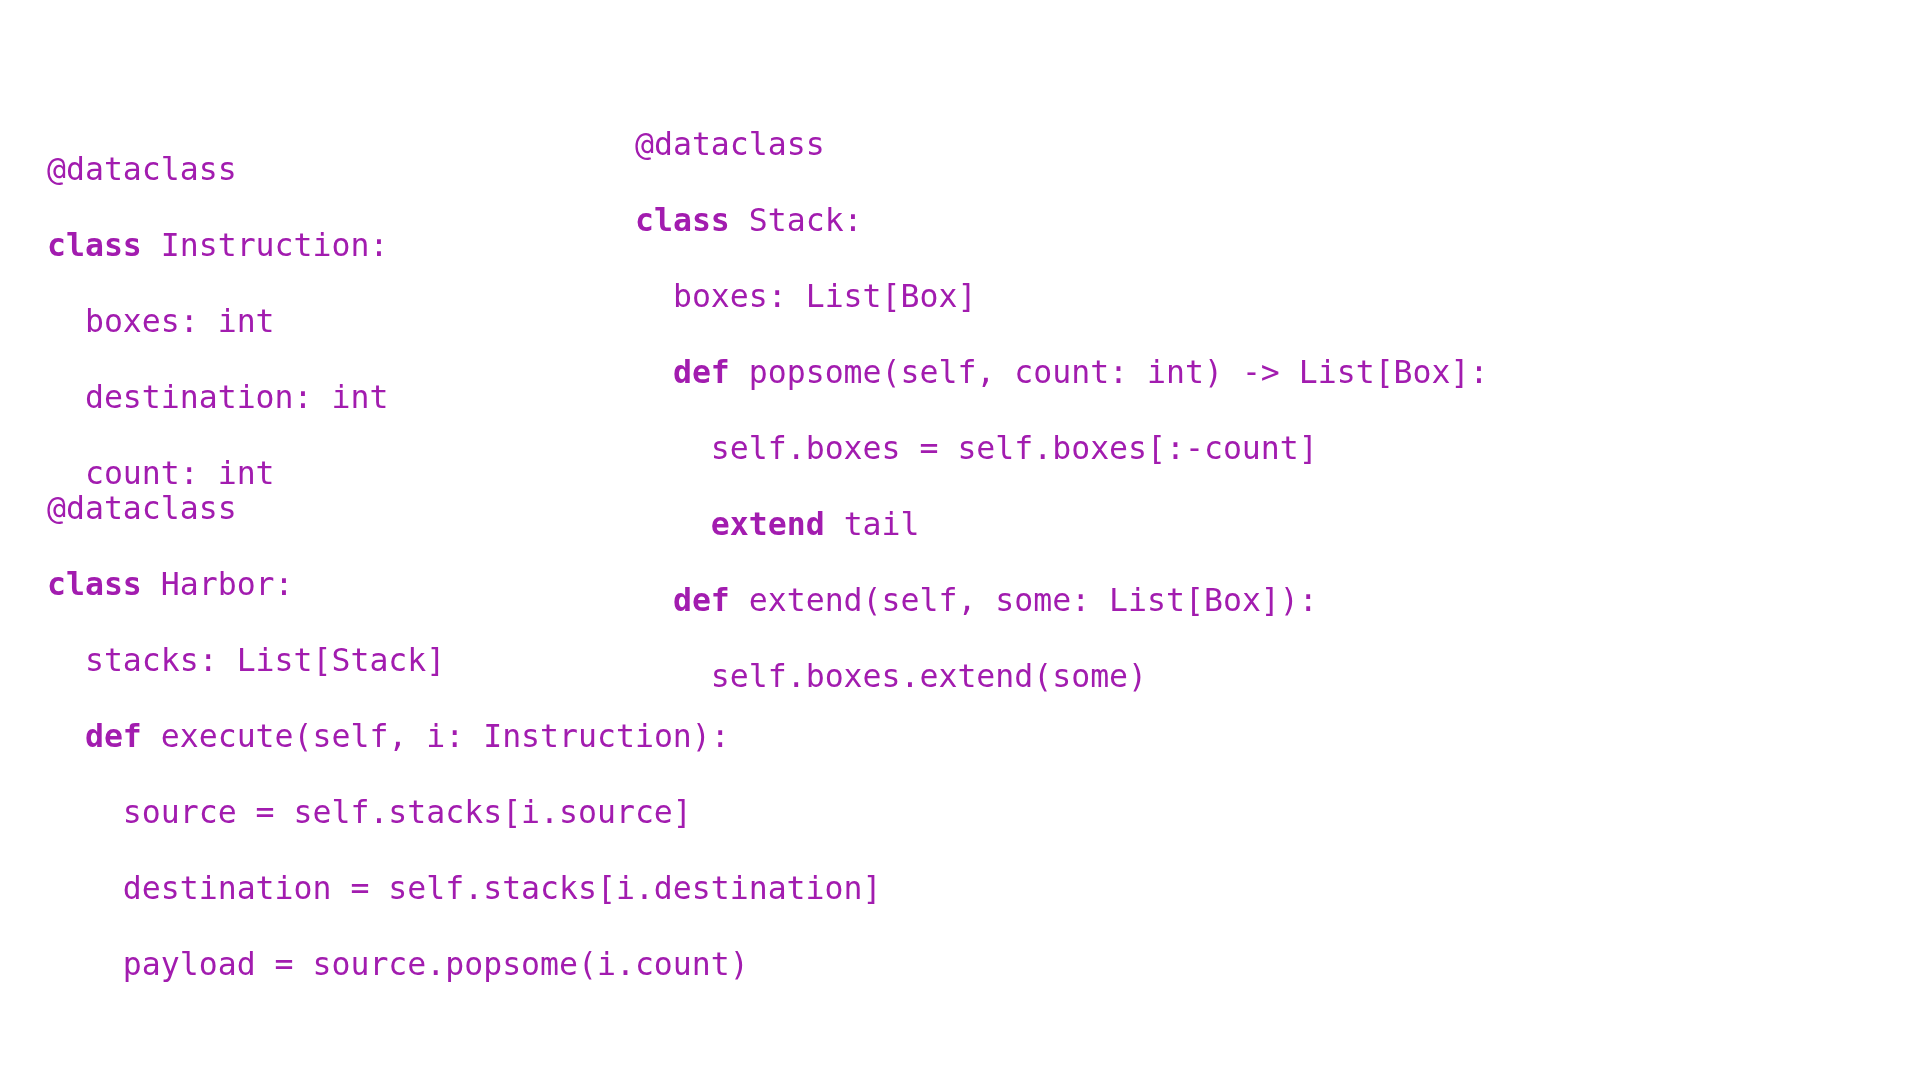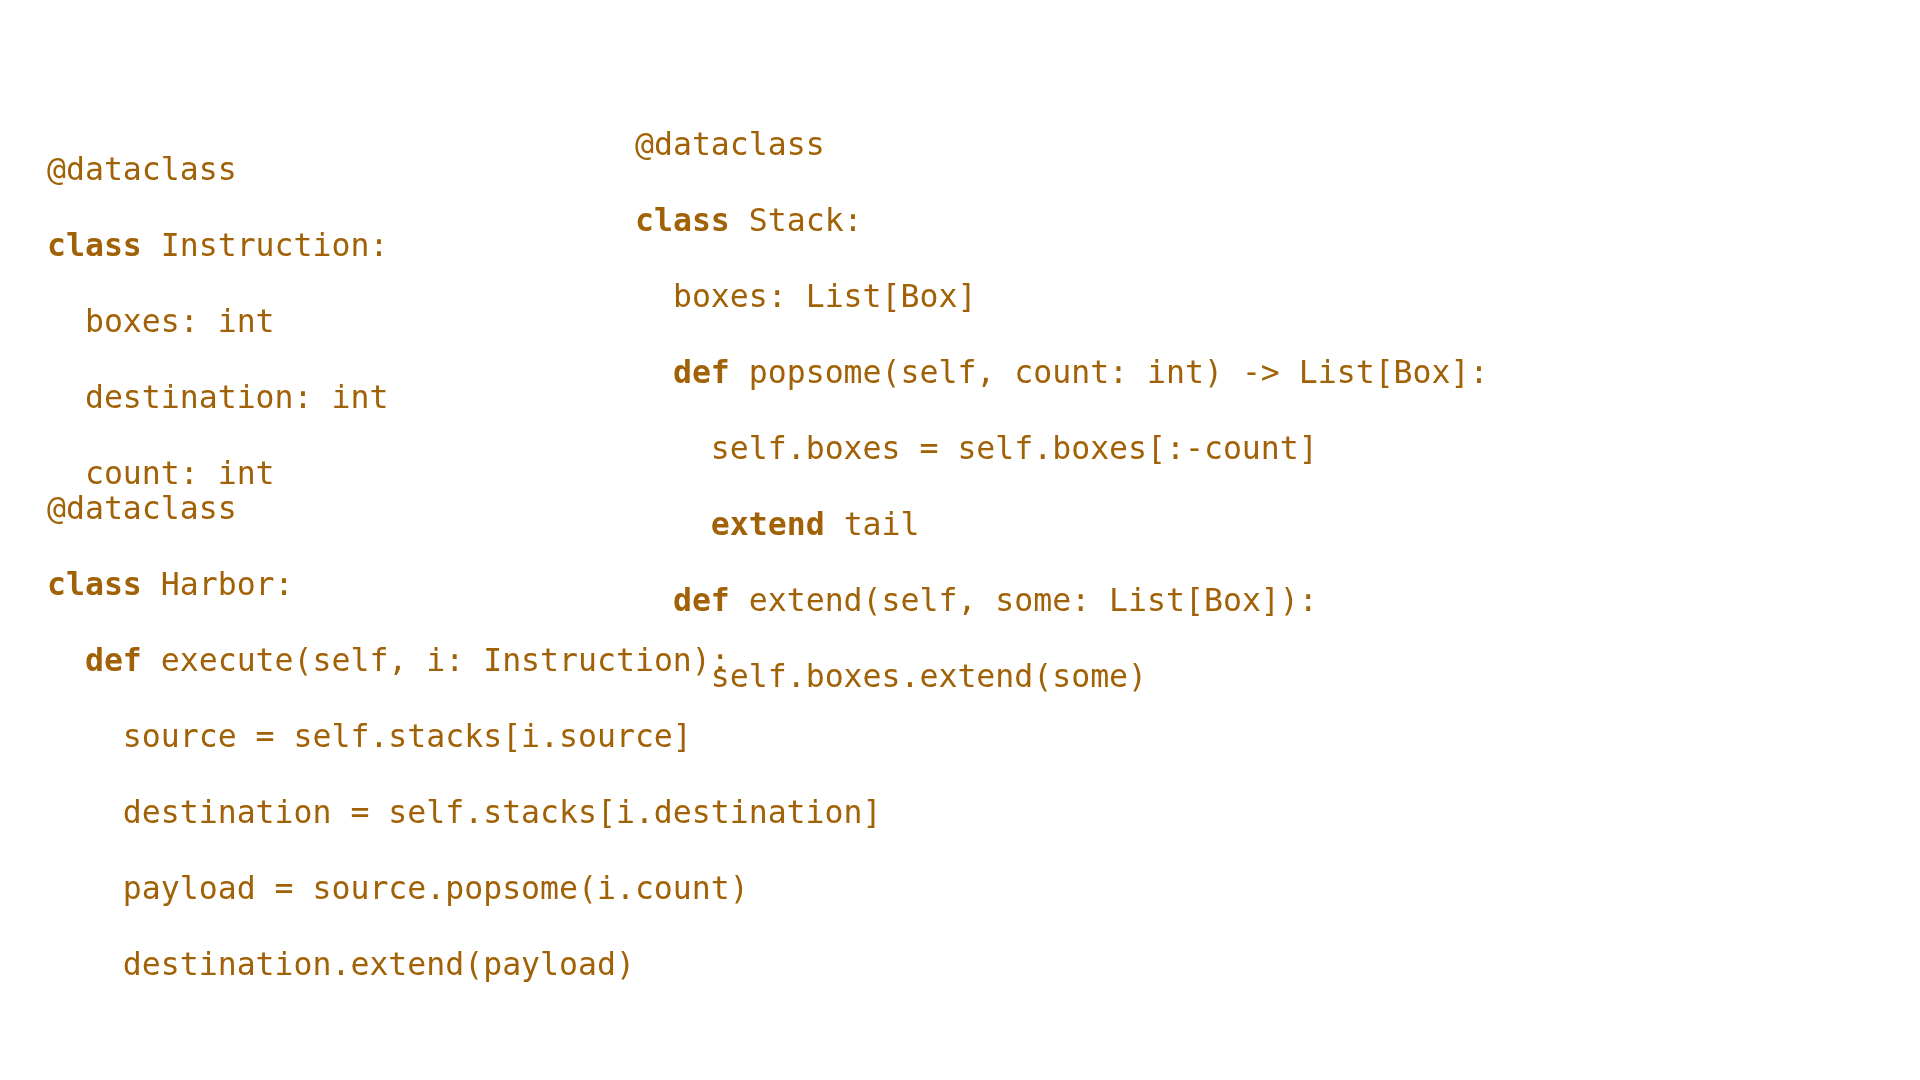--- a/index.html
+++ b/index.html
@@ -34,38 +34,39 @@
     white-space: pre;
     height: 38px;
   }
   .kw {
     font-weight: bold;
   }
 </style>
 </head>
 <body>
 
-<div id="screen" style="background: rgb(255, 255, 255); color: #a16207;">
+<div id="screen" style="background: rgb(255, 255, 255); color: #a21caf;">
 
   <pre class="code-block" id="block-instruction"><span class="code-line"><span>@dataclass</span></span>
 <span class="code-line"><span class="kw">class </span><span>Instruction:</span></span>
 <span class="code-line"><span>  </span><span>boxes: int</span></span>
 <span class="code-line"><span>  </span><span>destination: int</span></span>
 <span class="code-line"><span>  </span><span>count: int</span></span></pre>
 
   <pre class="code-block" id="block-stack"><span class="code-line"><span>@dataclass</span></span>
 <span class="code-line"><span class="kw">class </span><span>Stack:</span></span>
 <span class="code-line"><span>  </span><span>boxes: List[Box]</span></span>
 <span class="code-line"><span>  </span><span class="kw">def </span><span>popsome(self, count: int) -&gt; List[Box]:</span></span>
 <span class="code-line"><span>    </span><span>self.boxes = self.boxes[:-count]</span></span>
 <span class="code-line"><span>    </span><span class="kw">extend </span><span>tail</span></span>
 <span class="code-line"><span>  </span><span class="kw">def </span><span>extend(self, some: List[Box]):</span></span>
 <span class="code-line"><span>    </span><span>self.boxes.extend(some)</span></span></pre>
 
   <pre class="code-block" id="block-harbor"><span class="code-line"><span>@dataclass</span></span>
 <span class="code-line"><span class="kw">class </span><span>Harbor:</span></span>
+<span class="code-line"><span>  </span><span>stacks: List[Stack]</span></span>
 <span class="code-line"><span>  </span><span class="kw">def </span><span>execute(self, i: Instruction):</span></span>
 <span class="code-line"><span>    </span><span>source = self.stacks[i.source]</span></span>
 <span class="code-line"><span>    </span><span>destination = self.stacks[i.destination]</span></span>
 <span class="code-line"><span>    </span><span>payload = source.popsome(i.count)</span></span>
-<span class="code-line"><span>    </span><span>destination.extend(payload)</span></span></pre>
+<span class="code-line"><span>    </span></span></pre>
 
 </div>
 
 </body></html>

